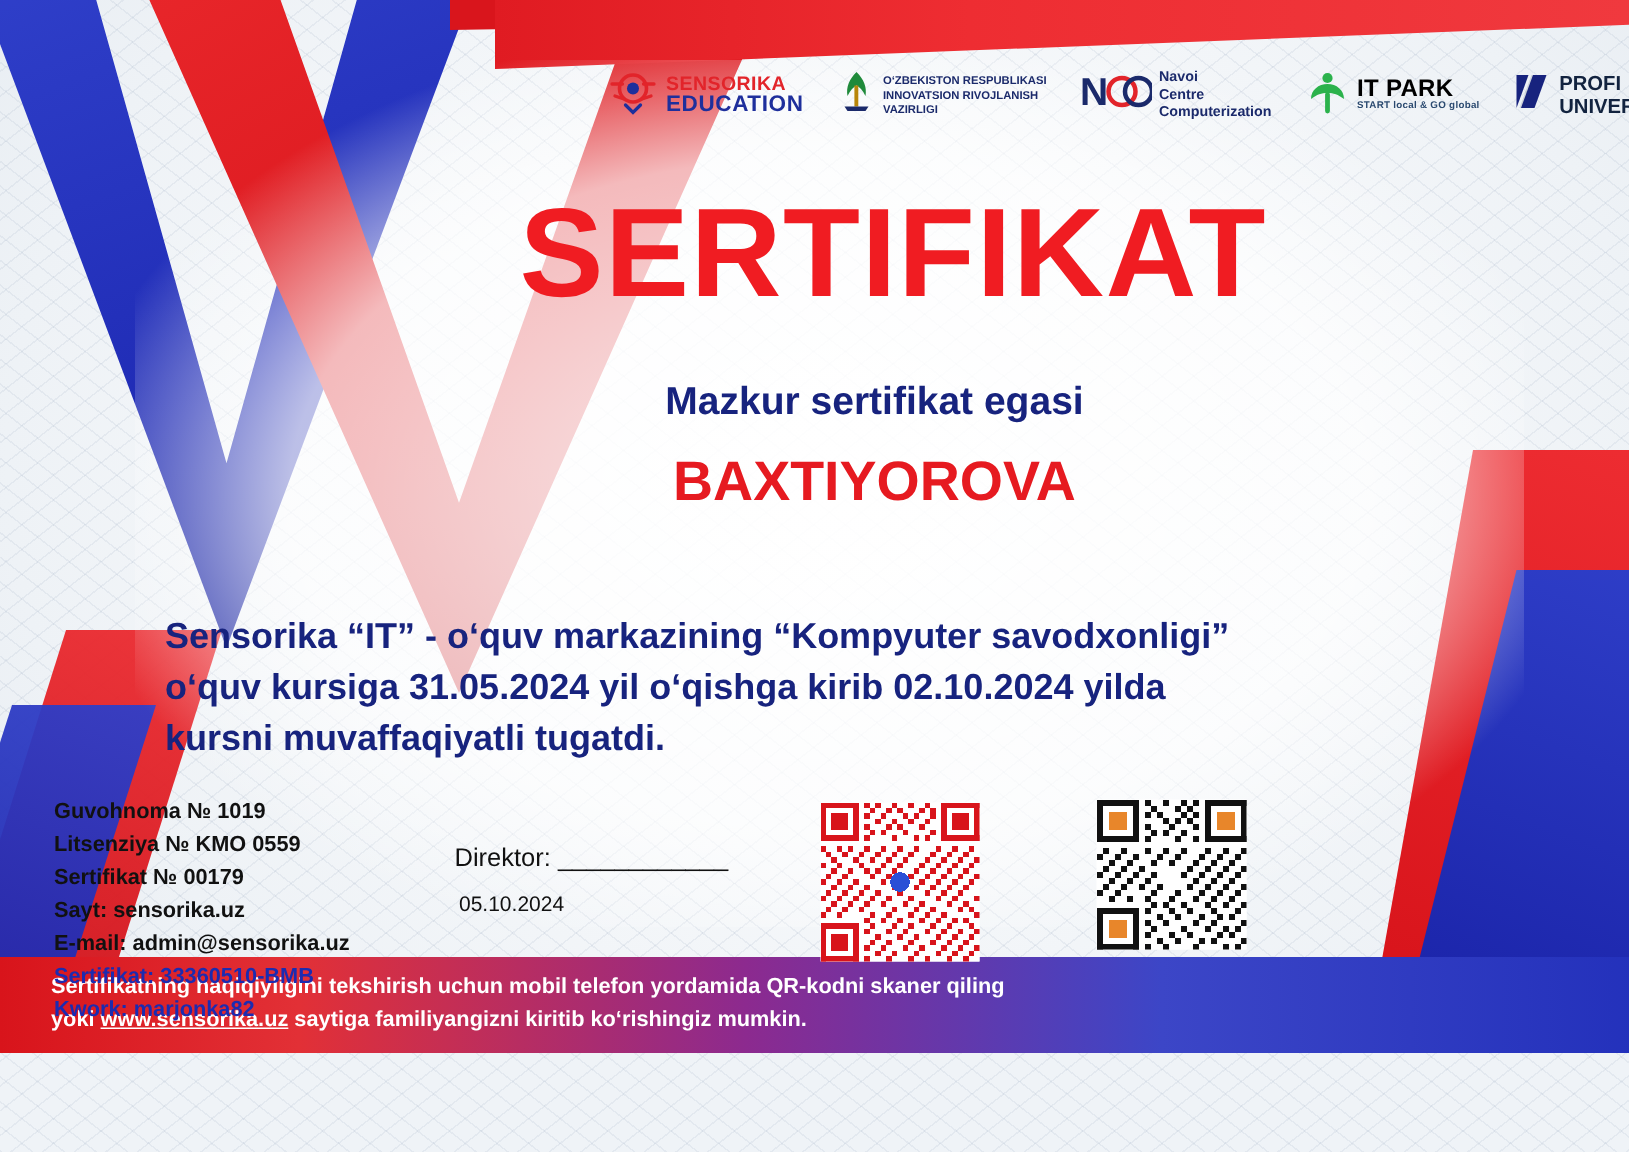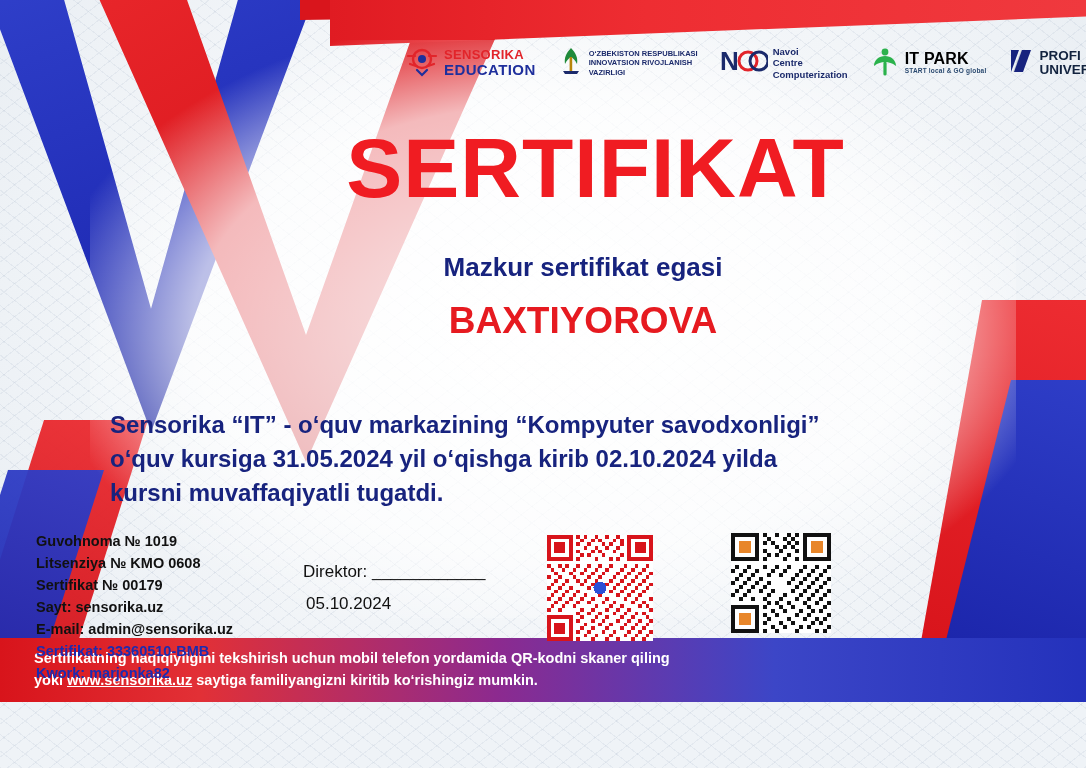--- a/index.html
+++ b/index.html
@@ -223,21 +223,21 @@
   .info-block .blue { color: #1c2bb0; }
 
   
   .director {
     position: absolute;
     left: 303px; top: 562px;
     z-index: 6;
     color: #111;
   }
   .director .d-line { font-size: 17px; }
-  .director .d-date { font-size: 17px; margin-top: 12px; margin-left: 3px; }
+  .director .d-date { font-size: 14px; margin-top: 12px; margin-left: 3px; }
 
   
   .qr {
     position: absolute;
     z-index: 6;
     background: #ffffff;
   }
   #qr-left { left: 547px; top: 535px; width: 106px; height: 106px; }
   #qr-right { left: 731px; top: 533px; width: 100px; height: 100px; }
 
@@ -348,21 +348,21 @@
   </div>
 
   <div class="body-text">
     <div>Sensorika “IT” - o‘quv markazining “Kompyuter savodxonligi”</div>
     <div>o‘quv kursiga 31.05.2024 yil o‘qishga kirib 02.10.2024 yilda</div>
     <div>kursni muvaffaqiyatli tugatdi.</div>
   </div>
 
   <div class="info-block">
     <div>Guvohnoma № 1019</div>
-    <div>Litsenziya № KMO 0608</div>
+    <div>Litsenziya № KMO 0559</div>
     <div>Sertifikat № 00179</div>
     <div>Sayt: sensorika.uz</div>
     <div>E-mail: admin@sensorika.uz</div>
     <div class="blue">Sertifikat: 33360510-BMB</div>
     <div class="blue">Kwork: marjonka82</div>
   </div>
 
   <div class="director">
     <div class="d-line">Direktor: ____________</div>
     <div class="d-date">05.10.2024</div>

